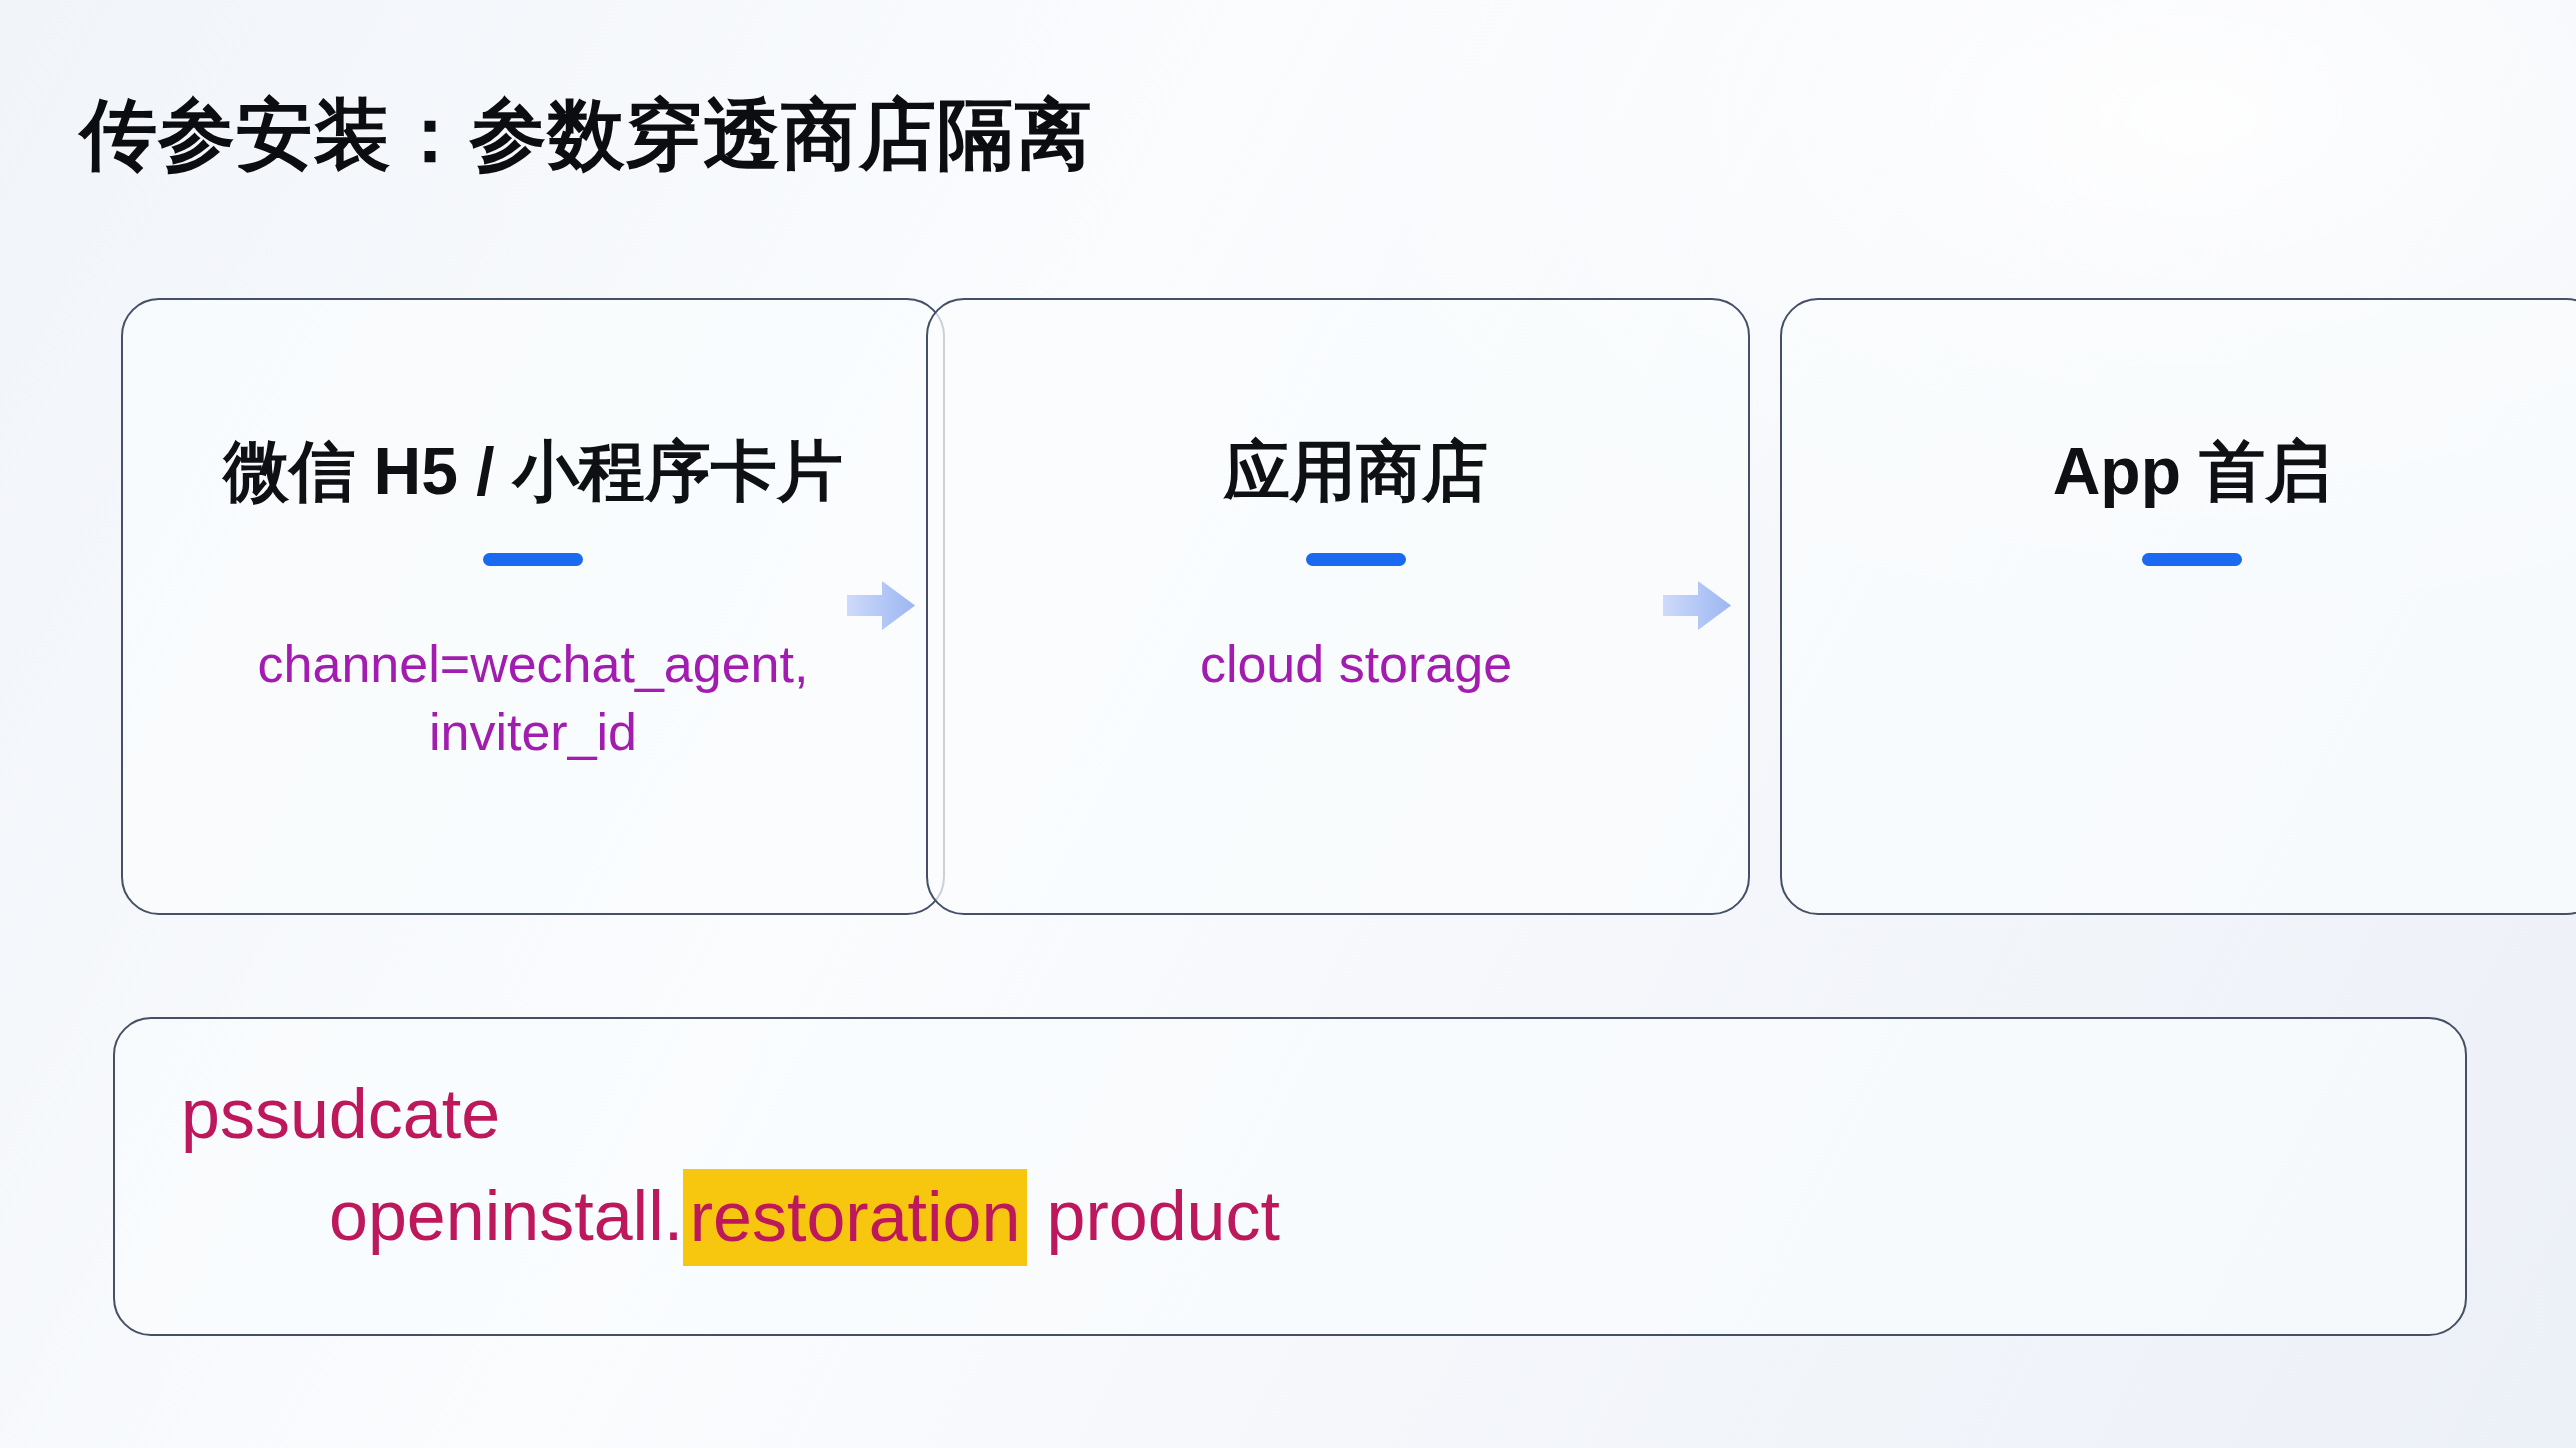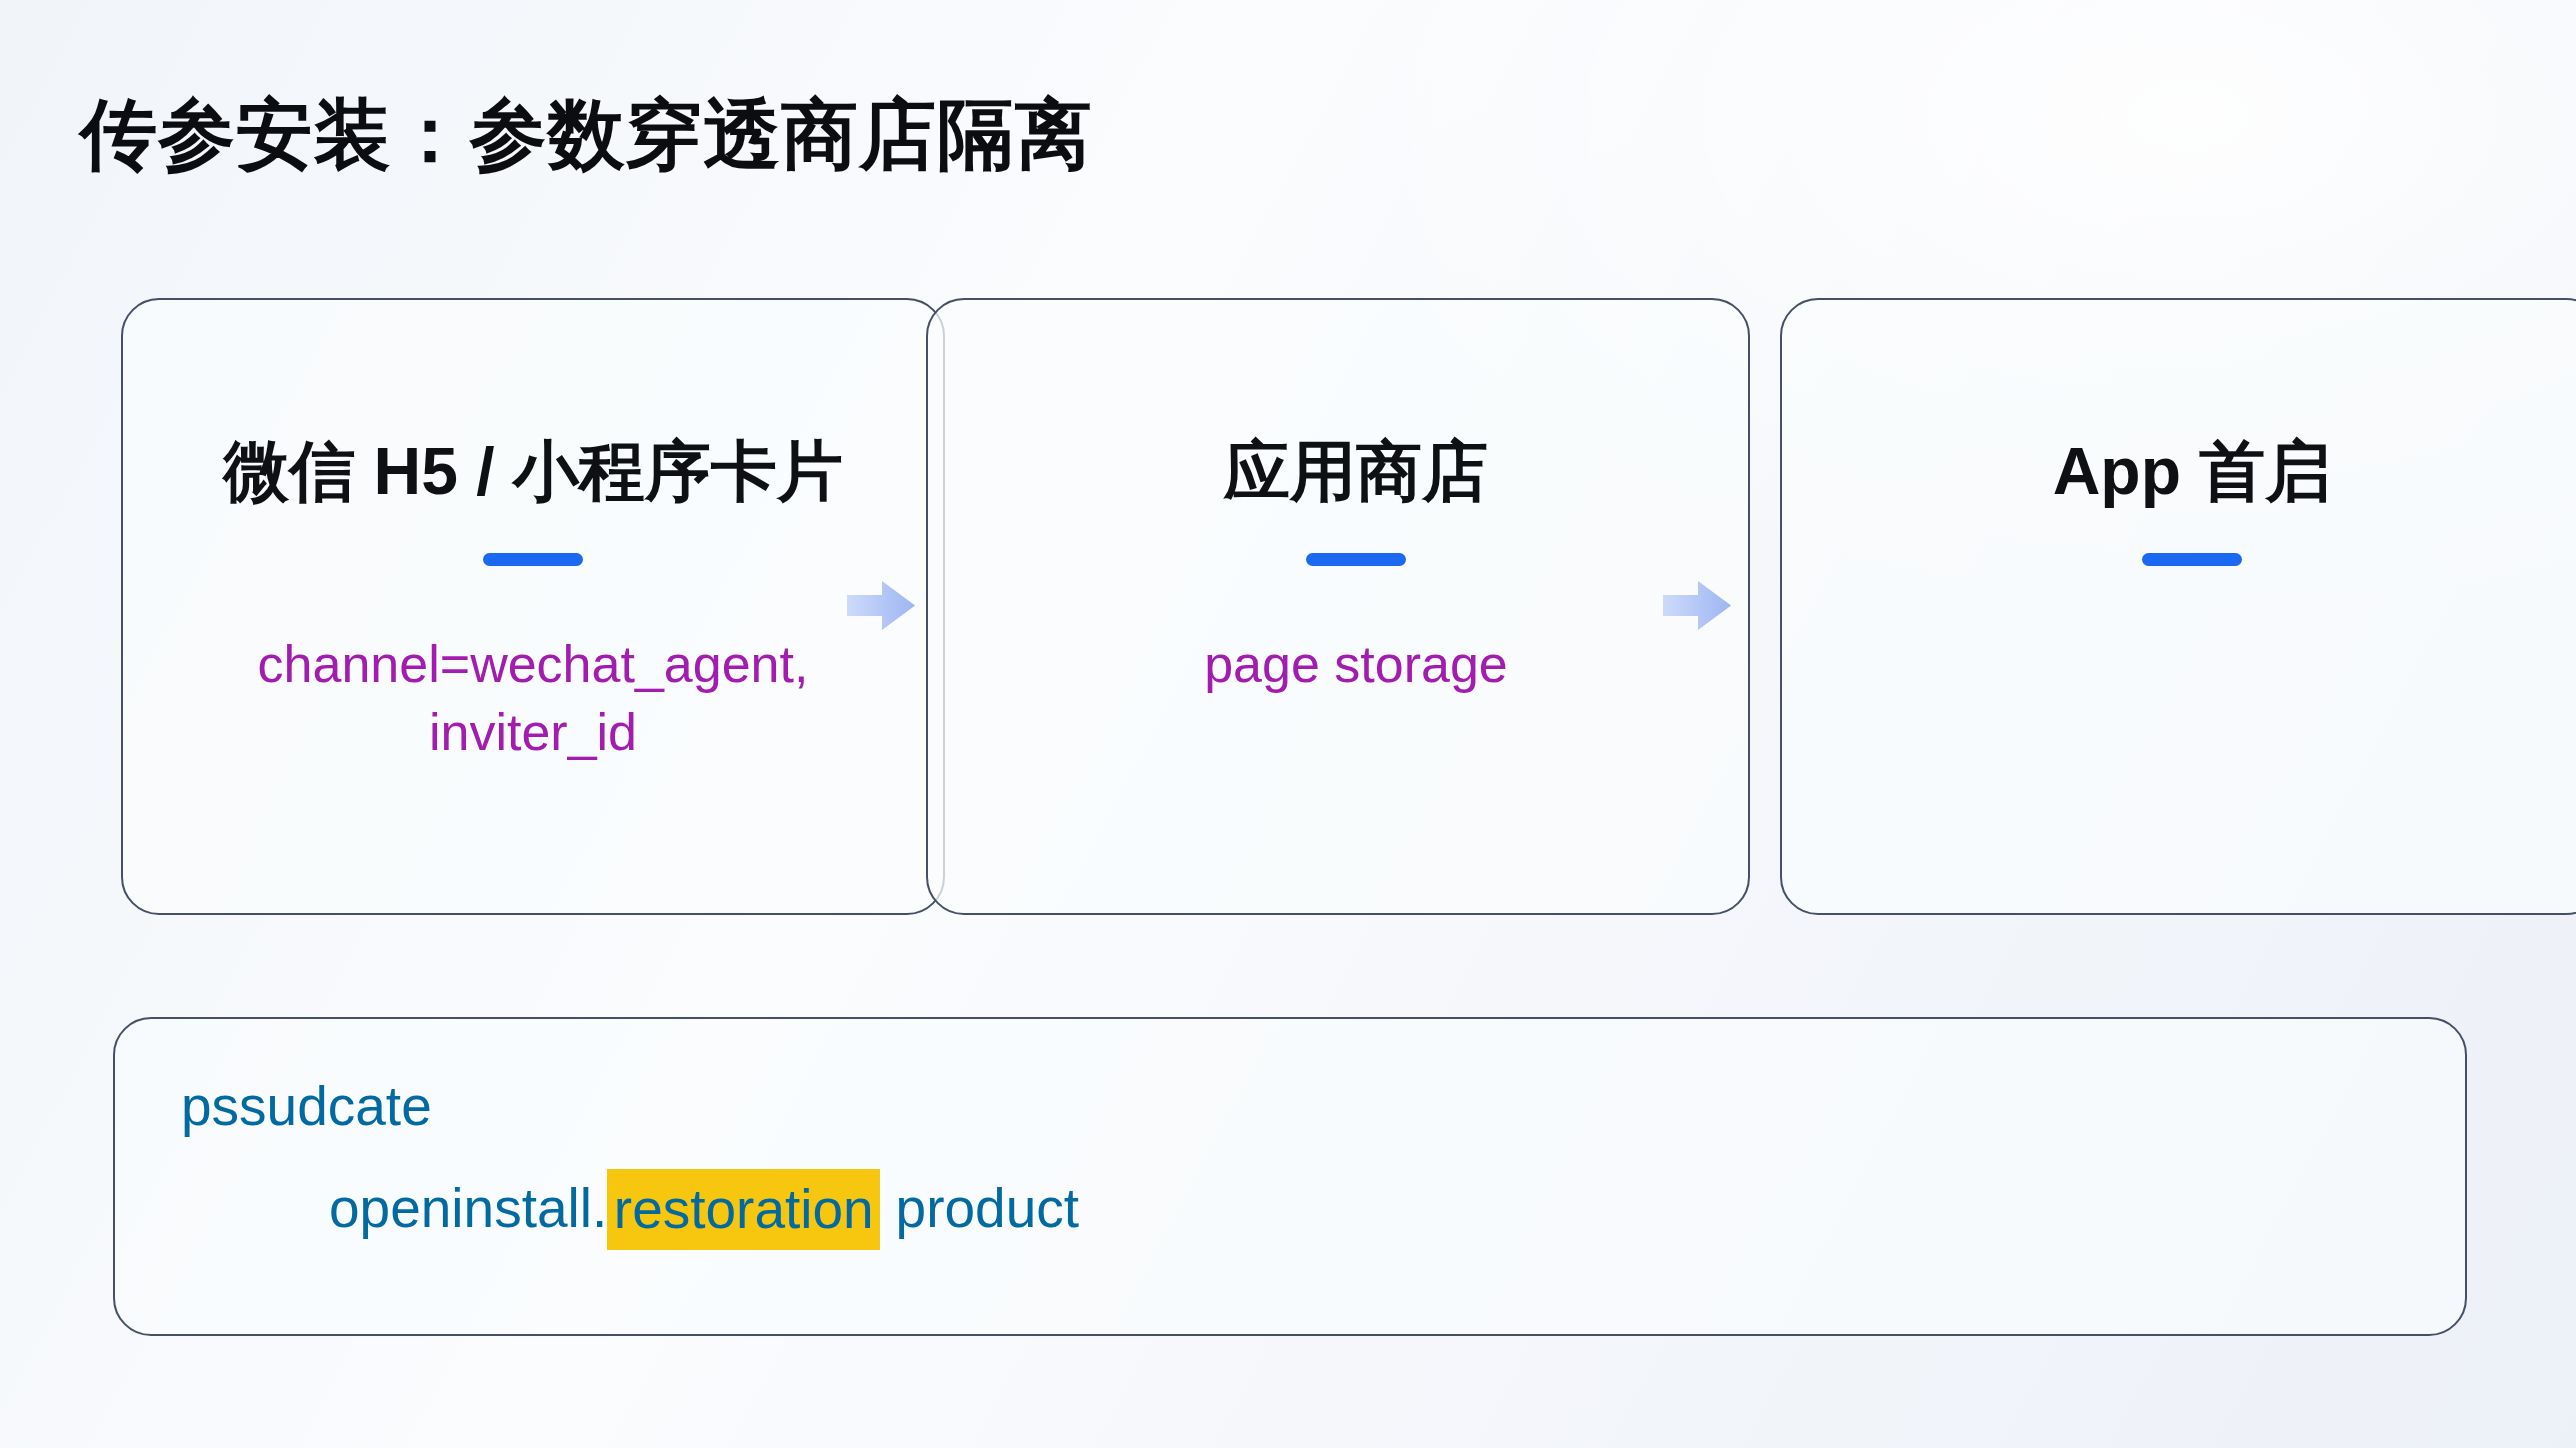--- a/index.html
+++ b/index.html
@@ -50,21 +50,21 @@
   .flow-arrow.a1 { left:847px; }
   .flow-arrow.a2 { left:1663px; }
 
   .code-panel {
     position:absolute; left:113px; top:1017px;
     width:2354px; height:319px;
     background:rgba(250,252,254,.7);
     border:2.4px solid #455066;
     border-radius:38px;
   }
-  .code-line { position:absolute; font-size:55px; color:#0369a1; white-space:pre; }
+  .code-line { position:absolute; font-size:70px; color:#be185d; white-space:pre; }
   .code-line.l1 { left:66px; top:55px; }
   .code-line.l2 { left:214px; top:157px; }
   .hl {
     background:#f6c70e;
     padding:8.5px 6.6px 11.3px 6.6px;
   }
 </style>
 </head>
 <body>
 
@@ -82,21 +82,21 @@
       <stop offset="0" stop-color="#cddafa"></stop>
       <stop offset="1" stop-color="#9db6f2"></stop>
     </linearGradient>
   </defs>
   <polygon points="0,19 37,19 37,4 72,30 37,56 37,41 0,41" fill="url(#ag1)"></polygon>
 </svg>
 
 <div class="step step-2">
   <div class="step-title">应用商店</div>
   <div class="accent-dash"></div>
-  <div class="step-body">page storage</div>
+  <div class="step-body">cloud storage</div>
 </div>
 
 <svg class="flow-arrow a2" viewBox="0 0 74 60">
   <defs>
     <linearGradient id="ag2" x1="0" y1="0" x2="1" y2="0">
       <stop offset="0" stop-color="#cddafa"></stop>
       <stop offset="1" stop-color="#9db6f2"></stop>
     </linearGradient>
   </defs>
   <polygon points="0,19 37,19 37,4 72,30 37,56 37,41 0,41" fill="url(#ag2)"></polygon>

